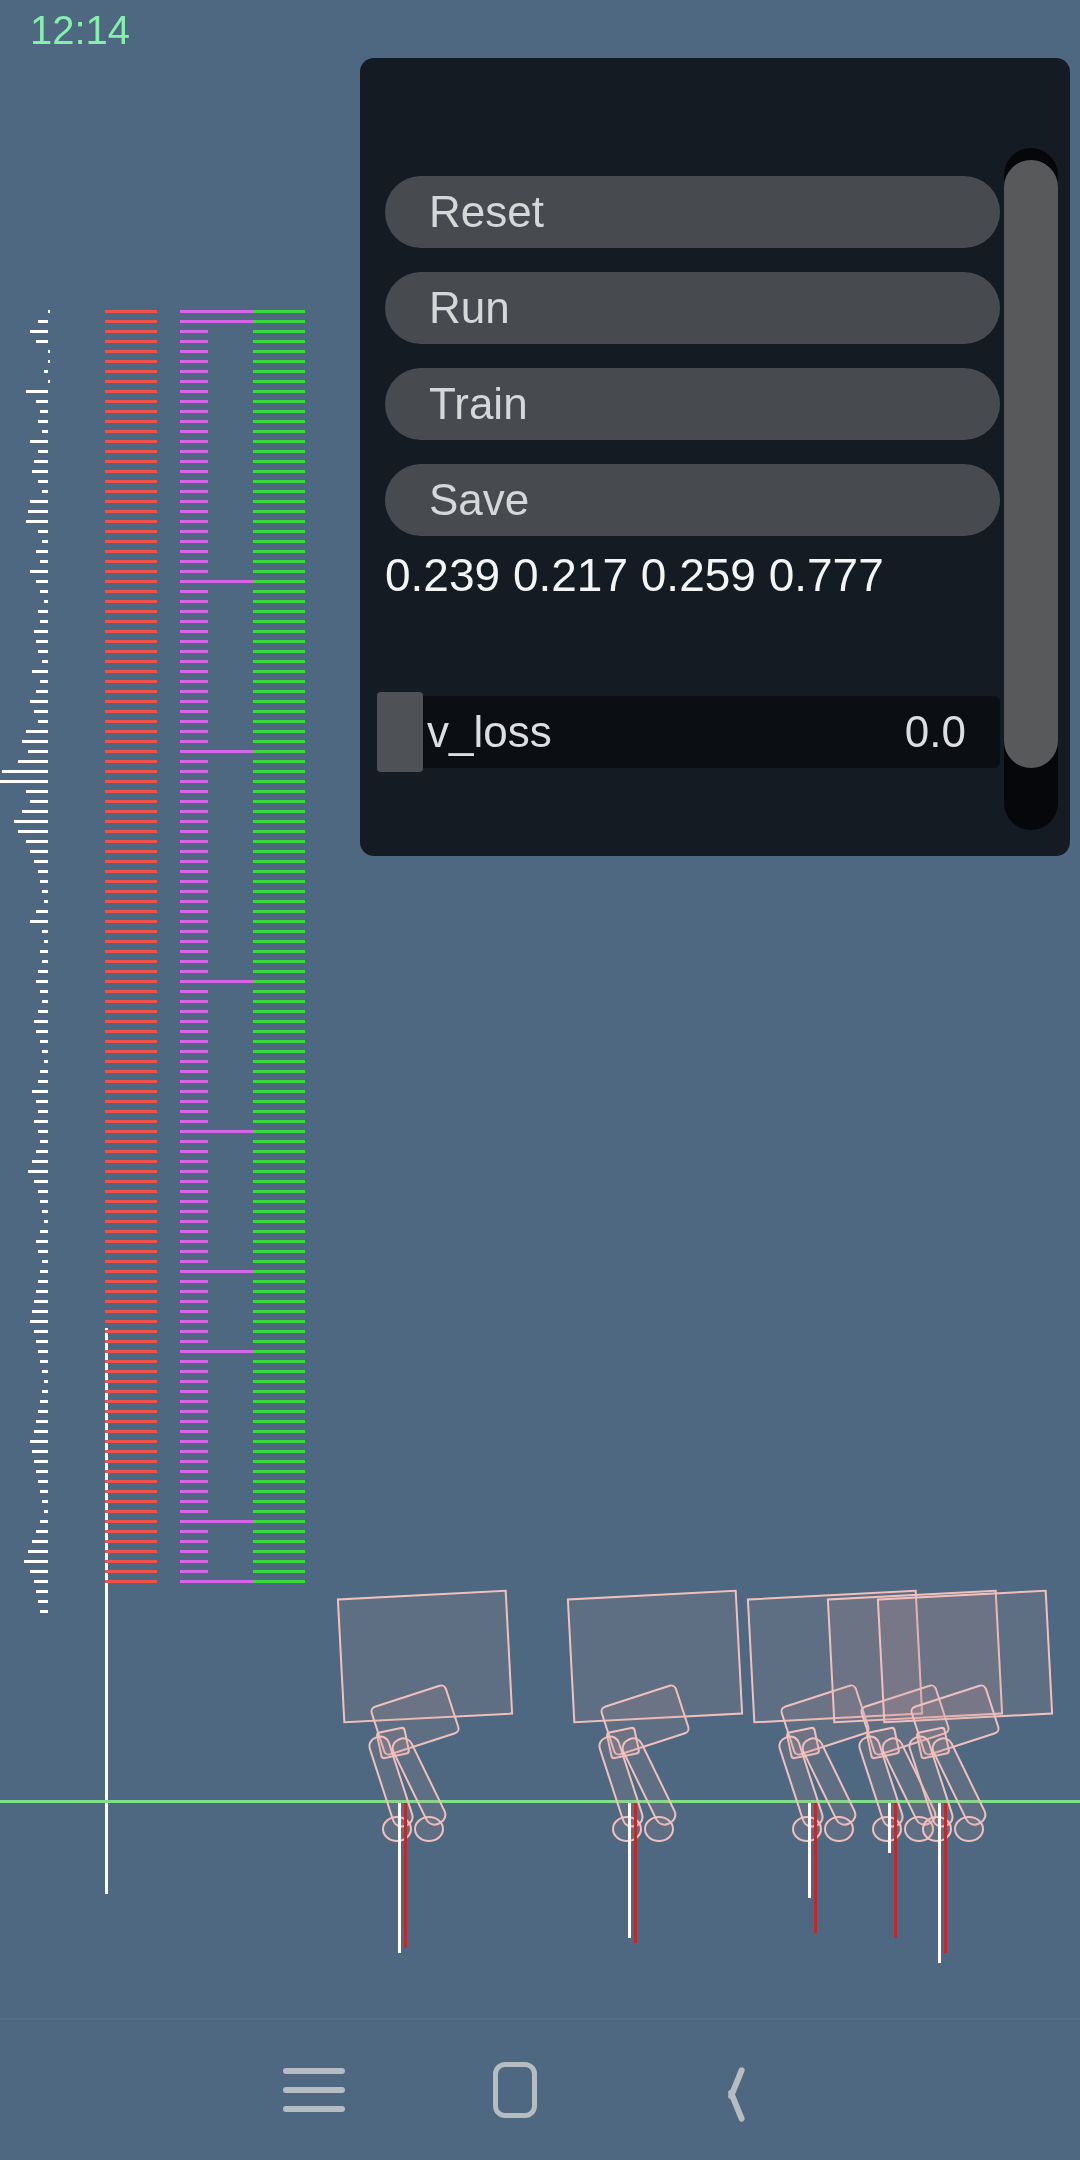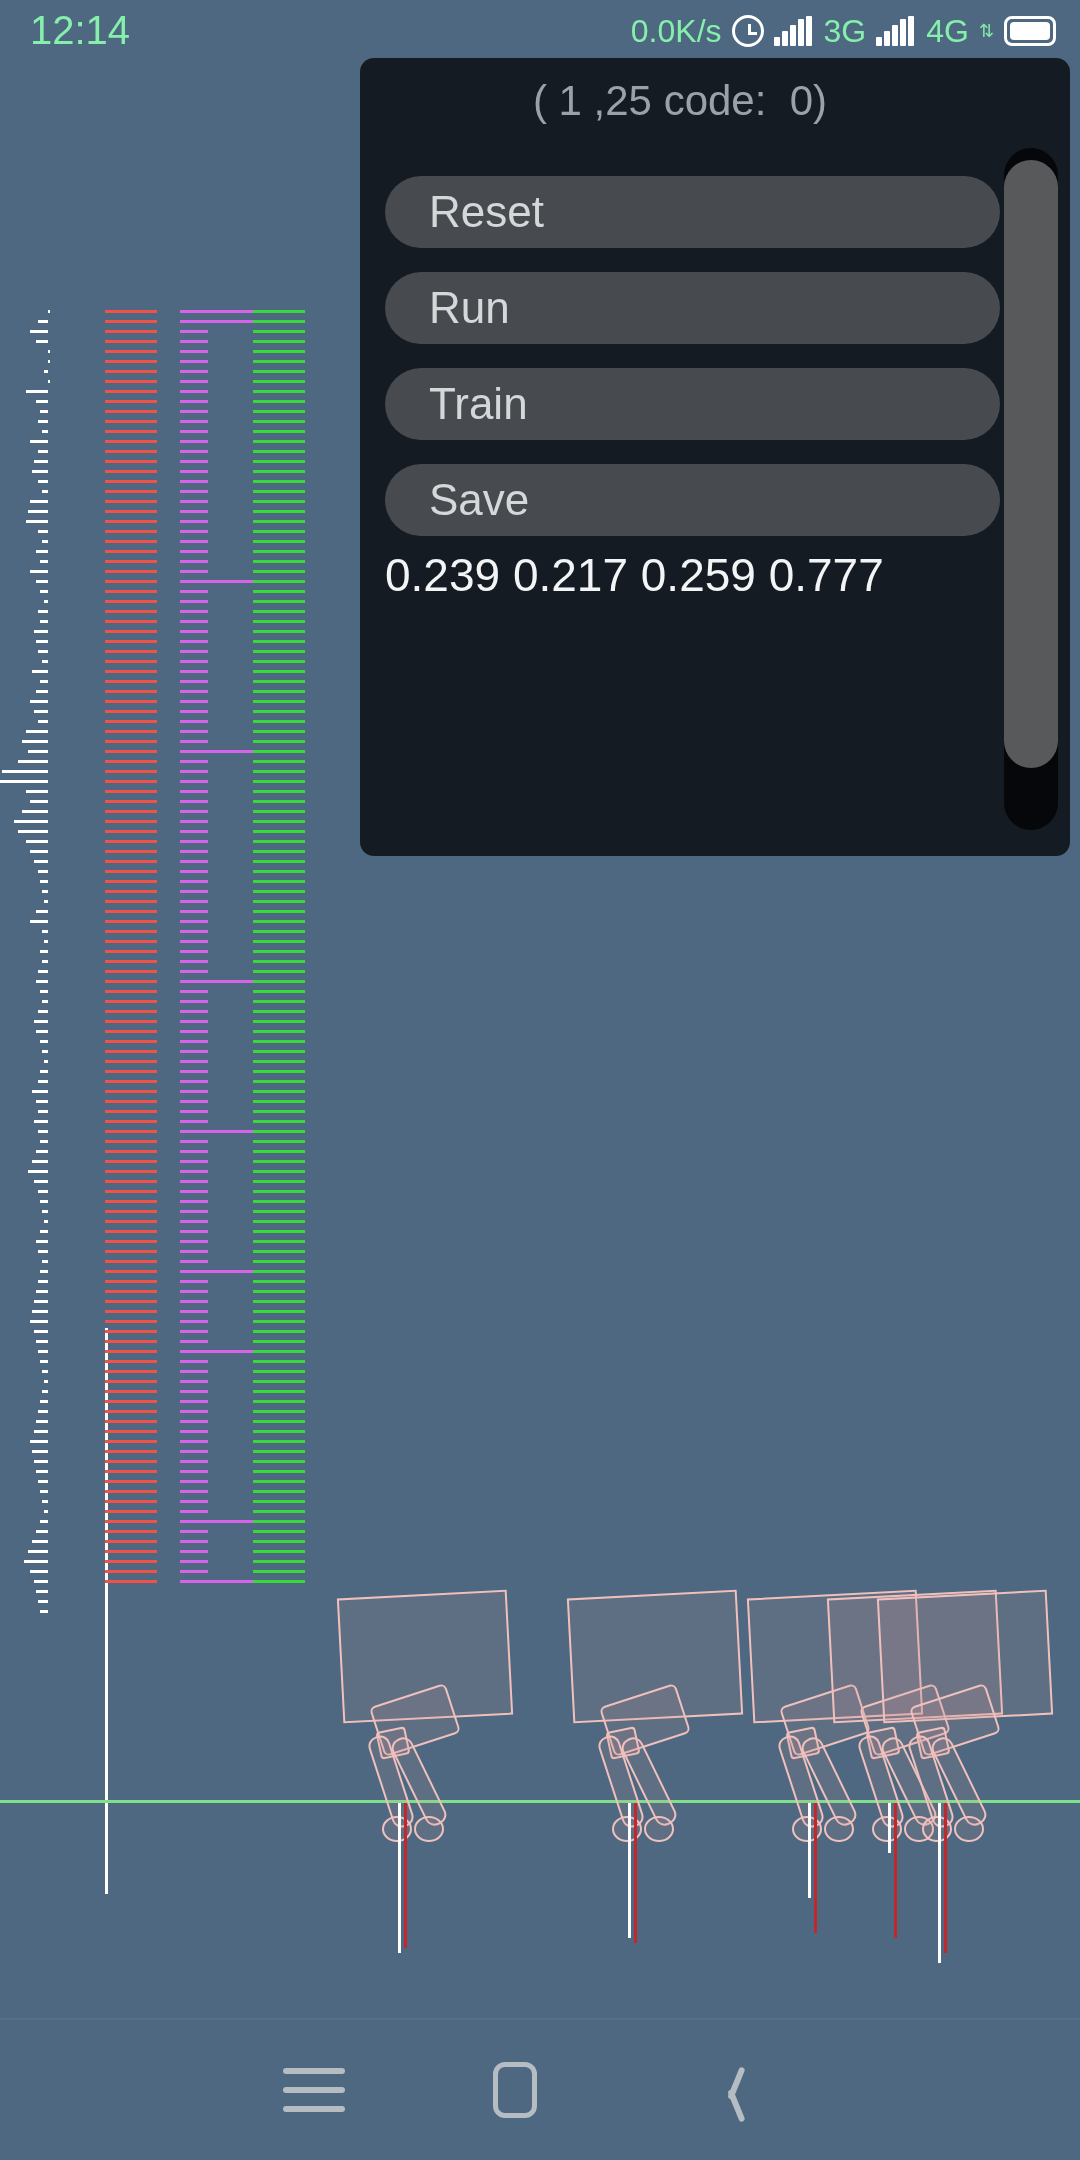--- a/index.html
+++ b/index.html
@@ -118,44 +118,20 @@
   .chev{position:absolute;left:48px;top:6px;width:36px;height:48px;}
   .chev i{position:absolute;left:14px;width:6px;height:34px;background:#b5bcc2;border-radius:3px;}
   .chev i:nth-child(1){top:-1px;transform:rotate(22deg);transform-origin:50% 100%;}
   .chev i:nth-child(2){top:24px;transform:rotate(-22deg);transform-origin:50% 0%;}
 </style>
 </head>
 <body>
 
 <div id="statusbar">
   <div id="status-time">12:14</div>
-  <div id="status-right">
-    <span class="txt">0.0K/s</span>
-    <span class="alarm"></span>
-    <span class="sig">
-        <i></i>
-        <i></i>
-        <i></i>
-        <i></i>
-        <i></i>
-      </span>
-    <span class="txt">3G</span>
-    <span class="sig">
-        <i></i>
-        <i></i>
-        <i></i>
-        <i></i>
-        <i></i>
-      </span>
-    <span class="txt">4G</span>
-    <span class="updown">⇅</span>
-    <span class="battery">
-        <span class="fill"></span>
-      </span>
-  </div>
 </div>
 
 <div id="bars">
   <div id="red-axis"></div>
 <span class="bar-w" style="top: 0px; left: 48px; width: 2px;"></span>
     <span class="bar-w" style="top: 10px; left: 38px; width: 10px;"></span>
     <span class="bar-w" style="top: 20px; left: 30px; width: 18px;"></span>
     <span class="bar-w" style="top: 30px; left: 36px; width: 12px;"></span>
     <span class="bar-w" style="top: 40px; left: 48px; width: 2px;"></span>
     <span class="bar-w" style="top: 50px; left: 48px; width: 2px;"></span>
@@ -713,37 +689,41 @@
     <div class="rod " style="left: 918px; top: 169px; width: 30px; height: 28px; transform: rotate(-12deg); border-radius: 4px;"></div>
     <div class="rod " style="left: 920px; top: 174px; width: 22px; height: 95px; transform: rotate(-18deg); border-radius: 10px;"></div>
     <div class="rod " style="left: 948px; top: 174px; width: 22px; height: 95px; transform: rotate(-26deg); border-radius: 10px;"></div>
     <div class="rod " style="left: 922px; top: 256px; width: 30px; height: 26px; border-radius: 50%;"></div>
     <div class="rod " style="left: 954px; top: 256px; width: 30px; height: 26px; border-radius: 50%;"></div>
     <div class="vline white" style="left: 938px; top: 243px; height: 160px;"></div>
     <div class="vline red" style="left: 944px; top: 243px; height: 150px;"></div>
   </div>
 
 <div id="panel">
-  <div id="panel-title">( 1 ,25 code:  0)</div>
 
   <div class="btn" id="btn-run">
     <span>Run</span>
   </div>
   <div class="btn" id="btn-reset">
     <span>Reset</span>
   </div>
   <div class="btn" id="btn-save">
     <span>Save</span>
   </div>
   <div class="btn" id="btn-train">
     <span>Train</span>
   </div>
 
   <div id="metrics">0.239 0.217 0.259 0.777</div>
 
+  <div class="slider-row" id="slider-vloss">
+    <span class="handle" style="left:-8px;"></span>
+    <span class="lbl">v_loss</span>
+    <span class="val">0.0</span>
+  </div>
 
 </div>
 <div id="scroll-track"></div>
 <div id="scroll-thumb"></div>
 
 <div id="navbar">
   <div class="navbtn" id="nav-recents">
     <span class="hamb">
         <i></i>
         <i></i>

